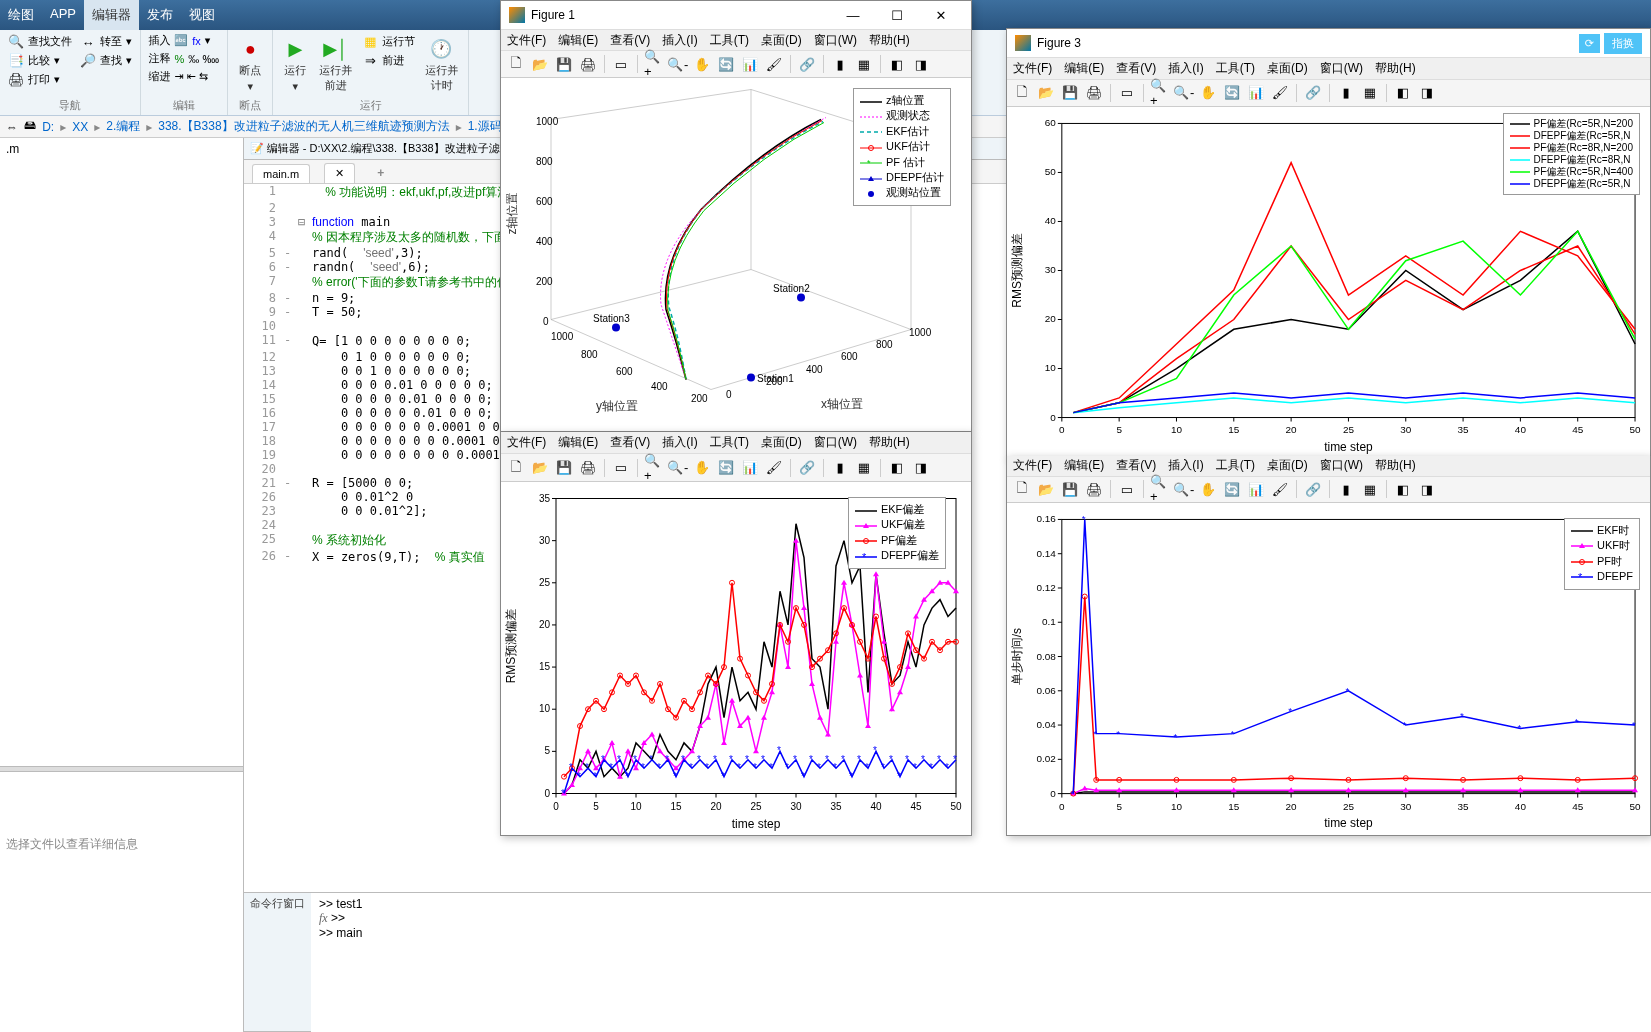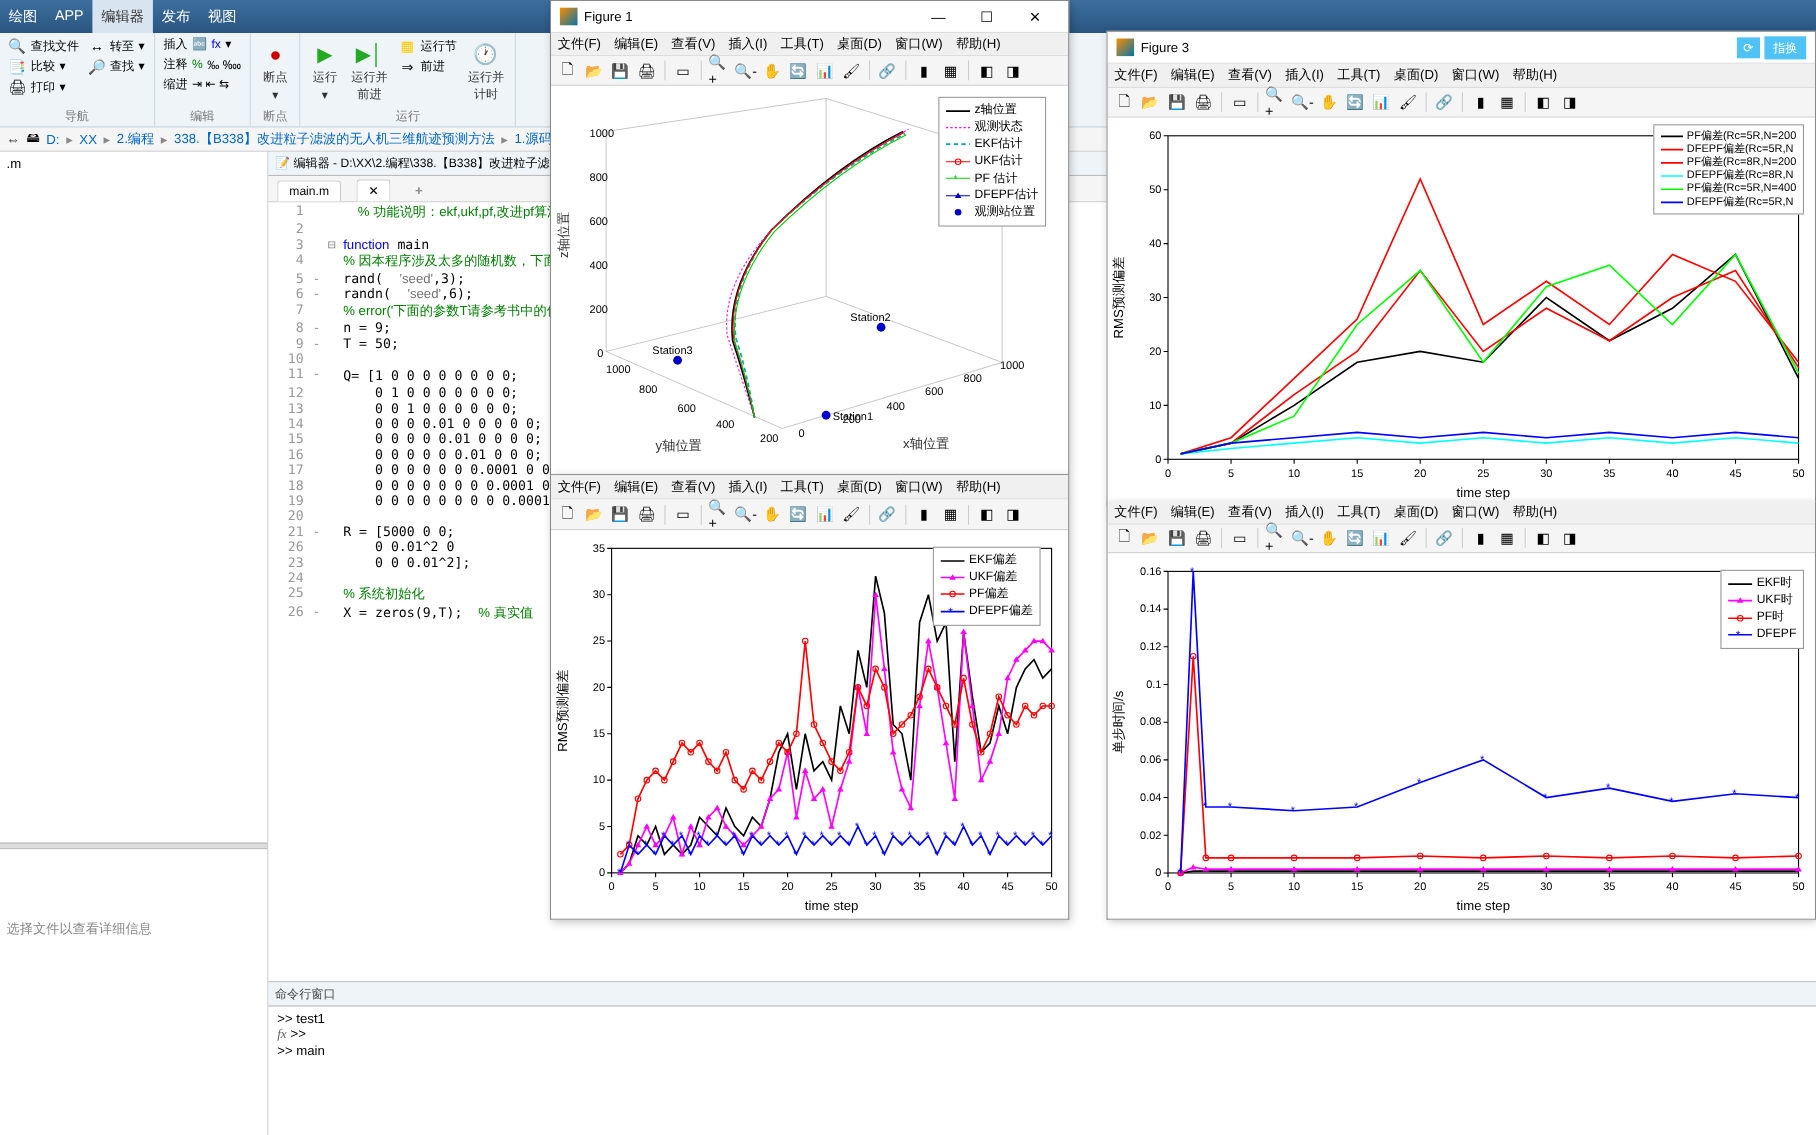--- a/index.html
+++ b/index.html
@@ -31,21 +31,21 @@
 .ed-add{padding:3px 8px;color:#888;font-weight:bold;}
 .code{flex:1;background:#fff;font-family:Consolas,monospace;font-size:12px;overflow:auto;padding-right:20px;}
 .code-line{display:flex;}
 .ln{width:40px;text-align:right;padding-right:8px;color:#999;user-select:none;font-family:Consolas,monospace;}
 .dash{width:14px;color:#999;font-family:Consolas,monospace;}
 .fold{width:14px;color:#888;font-family:Consolas,monospace;}
 .txt{white-space:pre;font-family:Consolas,monospace;}
 .c-cmt{color:#008000;}
 .c-kw{color:#0000ff;}
 .c-str{color:#737373;margin-left:15px;}
-.cmd-area{height:140px;border-top:1px solid #bbb;display:flex;flex-direction:column;}
+.cmd-area{height:140px;border-top:1px solid #bbb;display:flex;flex-direction:row;}
 .cmd-body{flex:1;background:#fff;font-family:Consolas,monospace;font-size:12px;padding:4px 8px;}
 
 .figwin{position:absolute;background:#f0f0f0;border:1px solid #888;box-shadow:2px 2px 8px rgba(0,0,0,.25);display:flex;flex-direction:column;}
 .fig-title{height:30px;background:#fff;display:flex;align-items:center;padding:0 8px;border-bottom:1px solid #ddd;}
 .fig-title .ml-ico{width:16px;height:16px;background:linear-gradient(135deg,#ff8c00,#0076a8);margin-right:6px;}
 .fig-title .ttxt{flex:1;font-size:12px;}
 .fig-title .wbtn{width:44px;height:28px;display:flex;align-items:center;justify-content:center;font-size:13px;cursor:pointer;}
 .fig-menu{height:22px;background:#f0f0f0;display:flex;align-items:center;padding:0 6px;gap:12px;font-size:12px;border-bottom:1px solid #ddd;}
 .fig-tb{height:28px;background:#f5f5f5;display:flex;align-items:center;padding:0 4px;gap:2px;border-bottom:1px solid #ccc;}
 .tbtn{width:22px;height:22px;display:flex;align-items:center;justify-content:center;font-size:13px;border:1px solid transparent;cursor:pointer;}

